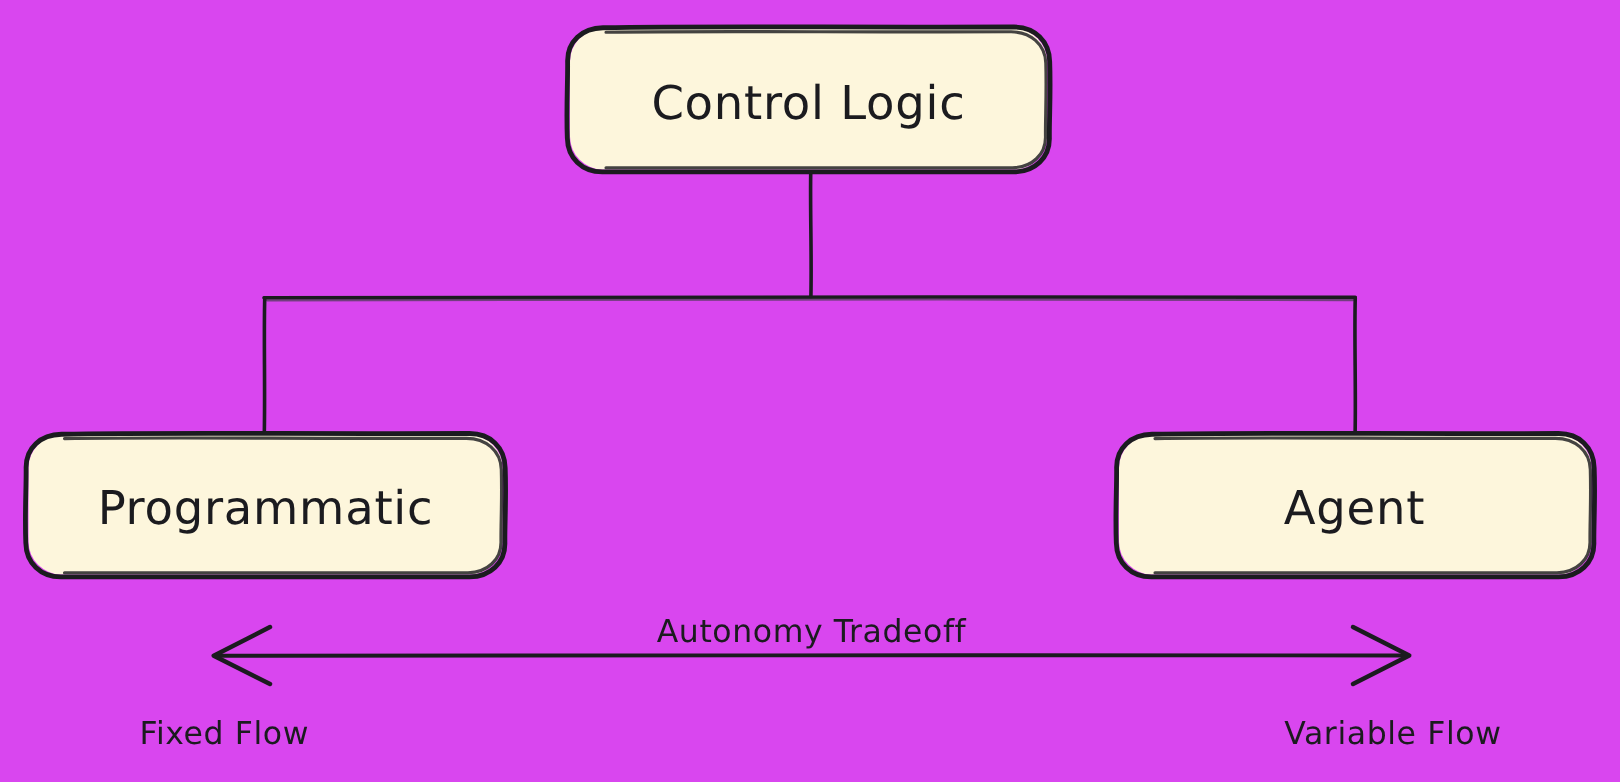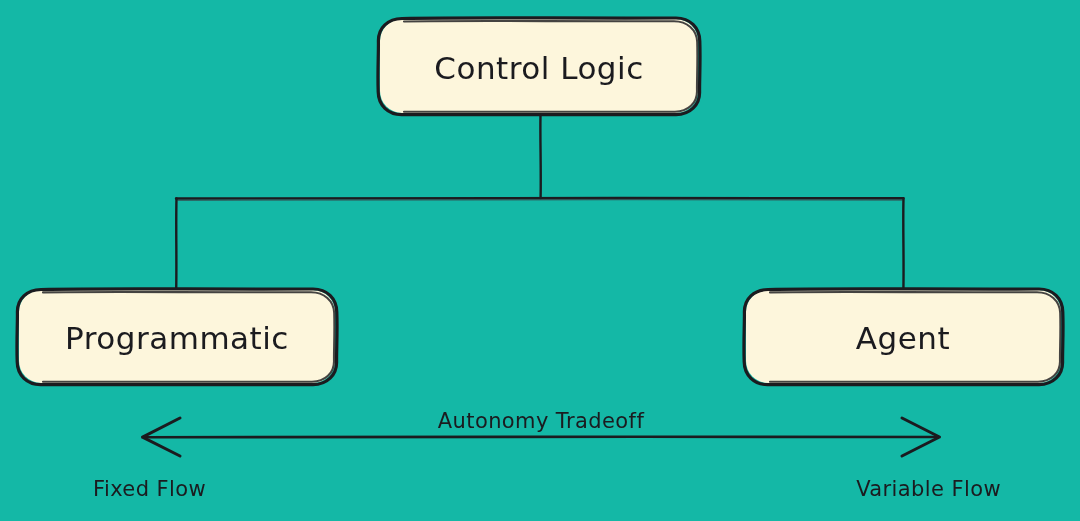--- a/index.html
+++ b/index.html
@@ -8,21 +8,21 @@
     padding: 0;
     background: #ffffff;
   }
   body {
     font-family: "DejaVu Sans", sans-serif;
   }
   #canvas {
     position: relative;
     width: 1080px;
     height: 521px;
-    background: #14b8a6;
+    background: #d946ef;
     overflow: hidden;
   }
   #diagram-svg {
     position: absolute;
     top: 0;
     left: 0;
     width: 1080px;
     height: 521px;
     display: block;
   }

